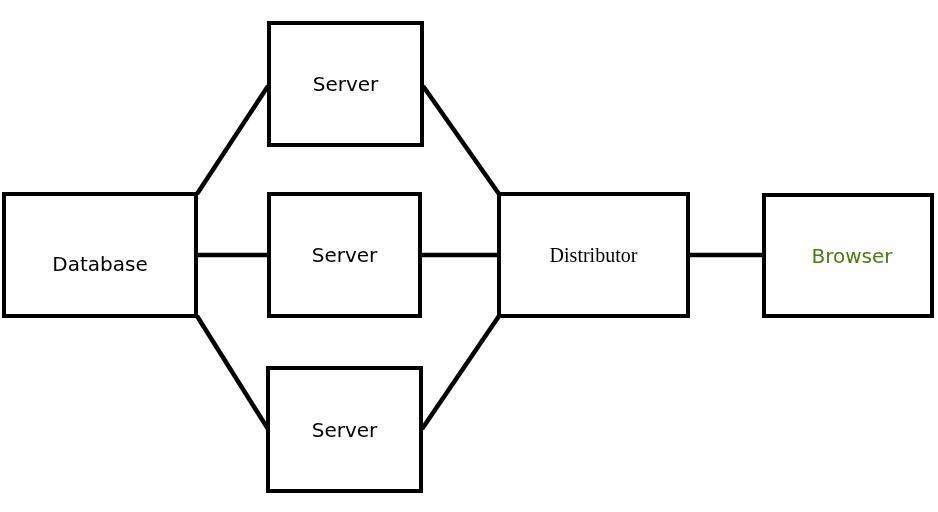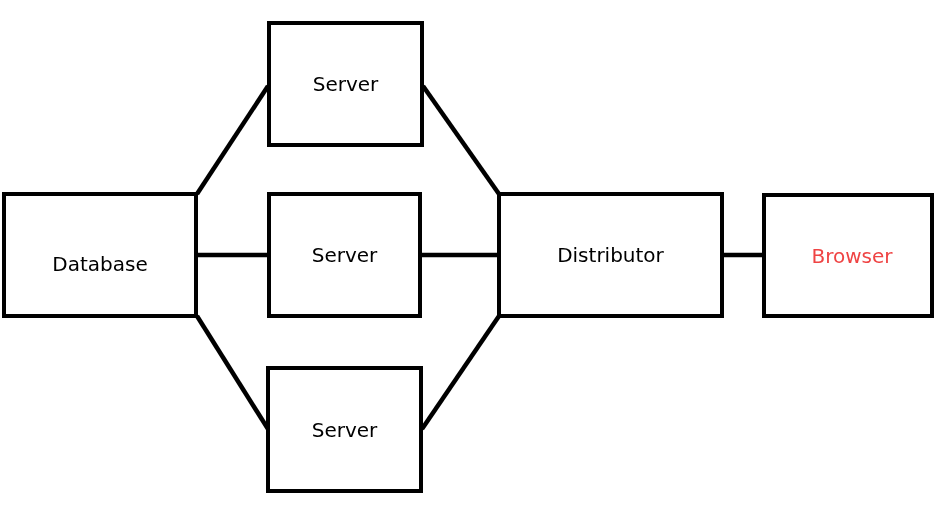--- a/index.html
+++ b/index.html
@@ -59,20 +59,20 @@
   </div>
       <div class="node" style="left: 267px; top: 21px; width: 157px; height: 126px; border-color: rgb(0, 0, 0); background: rgb(255, 255, 255);">
     <span class="node-label" style="color: rgb(0, 0, 0);">Server</span>
   </div>
       <div class="node" style="left: 267px; top: 192px; width: 155px; height: 126px; border-color: rgb(0, 0, 0); background: rgb(255, 255, 255);">
     <span class="node-label" style="color: rgb(0, 0, 0);">Server</span>
   </div>
       <div class="node" style="left: 266px; top: 366px; width: 157px; height: 127px; border-color: rgb(0, 0, 0); background: rgb(255, 255, 255);">
     <span class="node-label" style="color: rgb(0, 0, 0);">Server</span>
   </div>
-      <div class="node" style="left: 497px; top: 192px; width: 227px; height: 126px; border-color: rgb(0, 0, 0); background: rgb(255, 255, 255);">
+      <div class="node" style="left: 497px; top: 192px; width: 193px; height: 126px; border-color: rgb(0, 0, 0); background: rgb(255, 255, 255); font-family: Liberation Serif, serif;">
     <span class="node-label" style="color: rgb(0, 0, 0);">Distributor</span>
   </div>
       <div class="node" style="left: 762px; top: 193px; width: 172px; height: 125px; border-color: rgb(0, 0, 0); background: rgb(255, 255, 255);">
-    <span class="node-label" style="color: #ef4444; margin-left: 8px;">Browser</span>
+    <span class="node-label" style="color: #4d7c0f; margin-left: 8px;">Browser</span>
   </div>
     </div>
 </div>
 
 </body></html>

